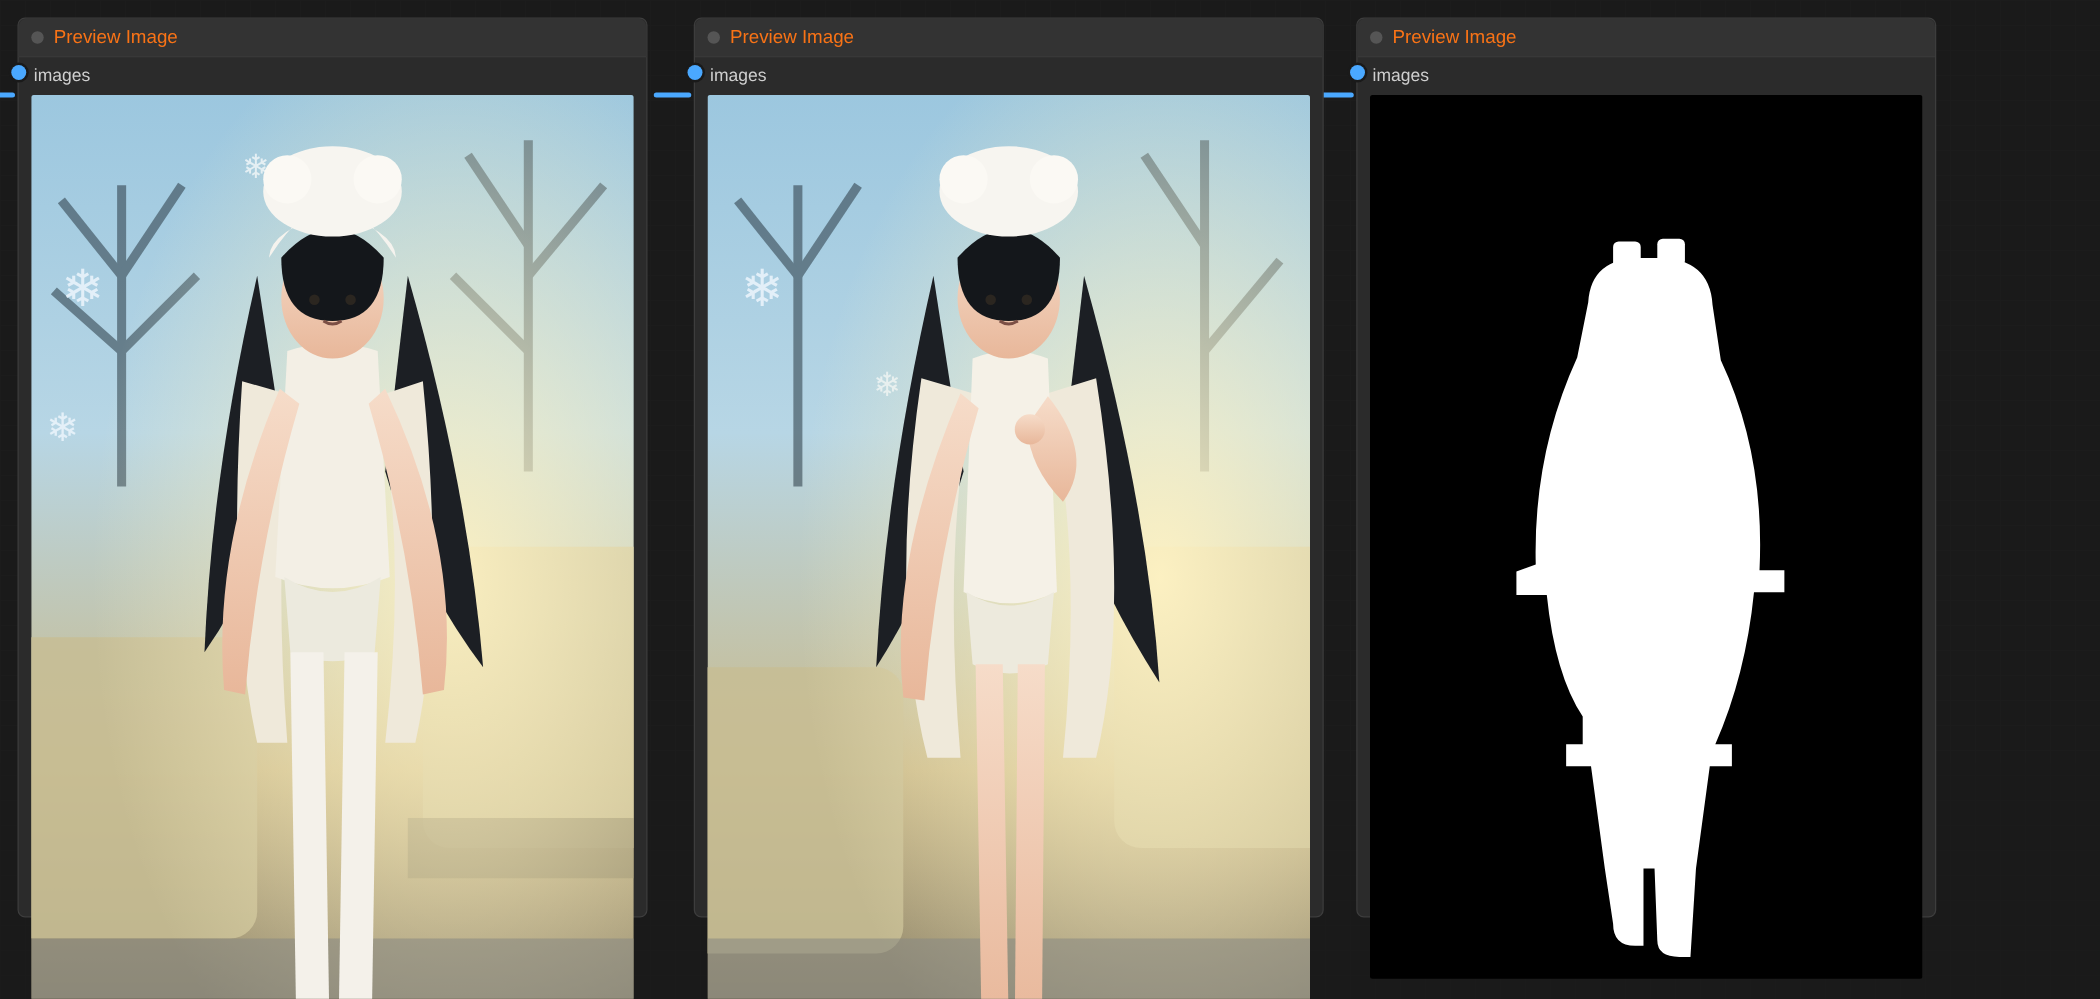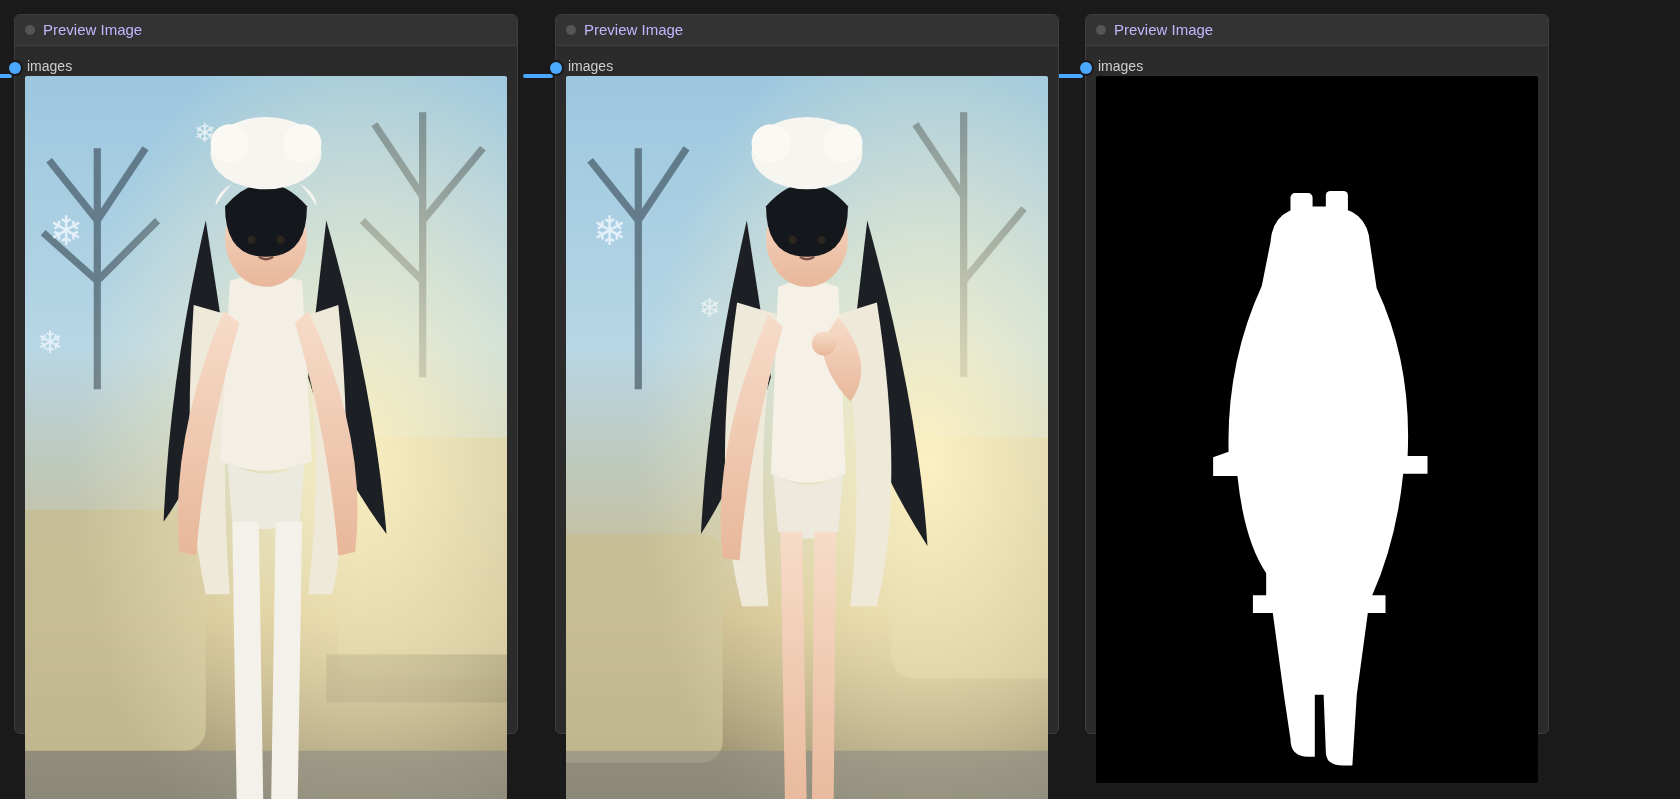--- a/index.html
+++ b/index.html
@@ -51,35 +51,35 @@
     cursor: move;
   }
   .node-header .dot {
     width: 10px;
     height: 10px;
     border-radius: 50%;
     background: #555;
     flex: 0 0 auto;
   }
   .node-title {
-    color: #c4b5fd;
+    color: #f97316;
     font-size: 15px;
     line-height: 1.2;
     user-select: none;
   }
   .node-body {
     flex: 1 1 auto;
     position: relative;
     padding: 6px 10px 10px 10px;
     display: flex;
     flex-direction: column;
   }
   .port-row {
     display: flex;
-    align-items: flex-end;
+    align-items: flex-start;
     gap: 6px;
     height: 22px;
     position: relative;
   }
   .port-dot {
     position: absolute;
     left: -16px;
     width: 12px;
     height: 12px;
     border-radius: 50%;

